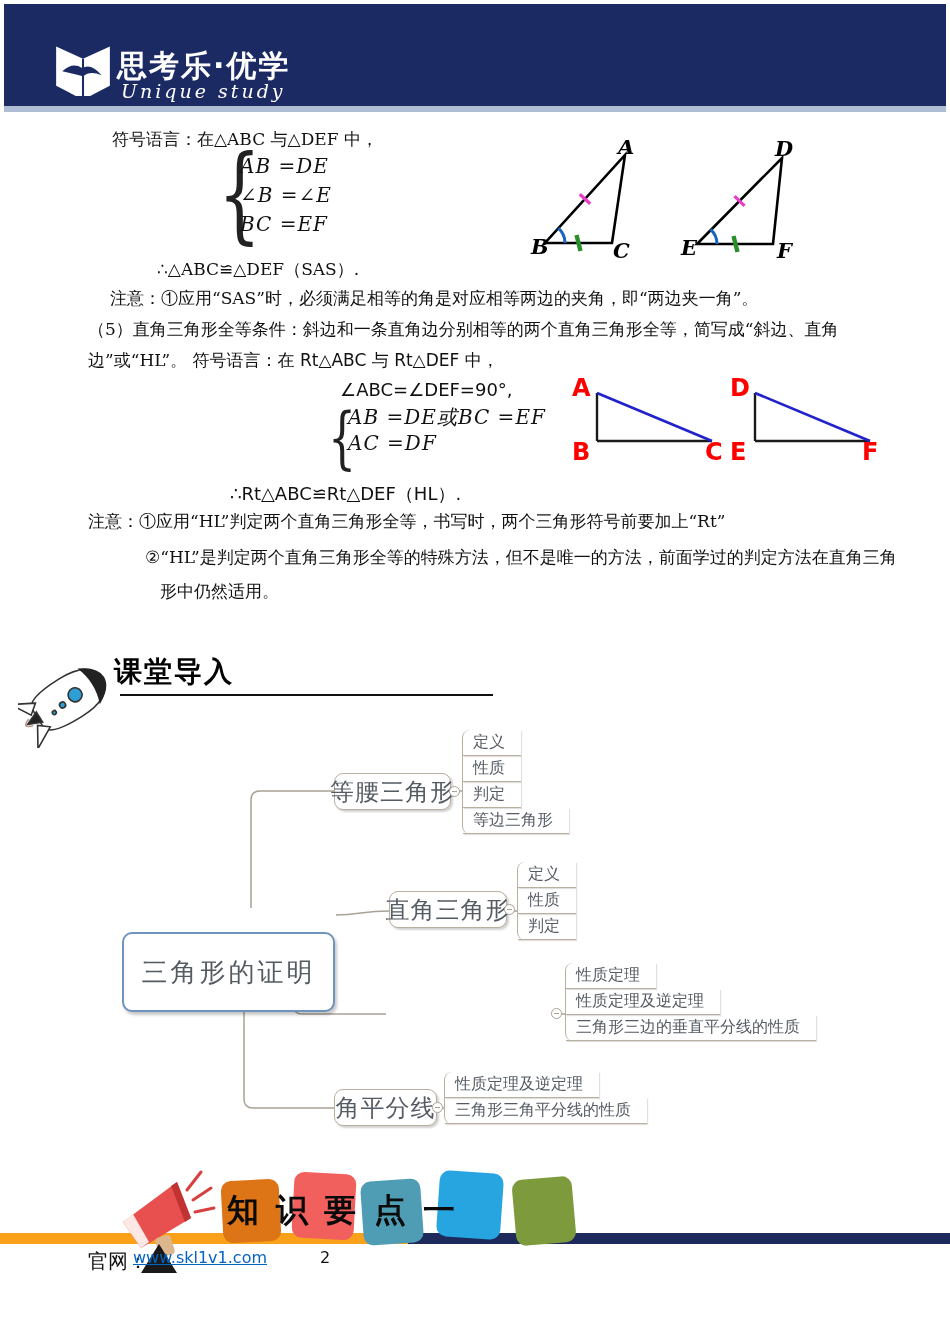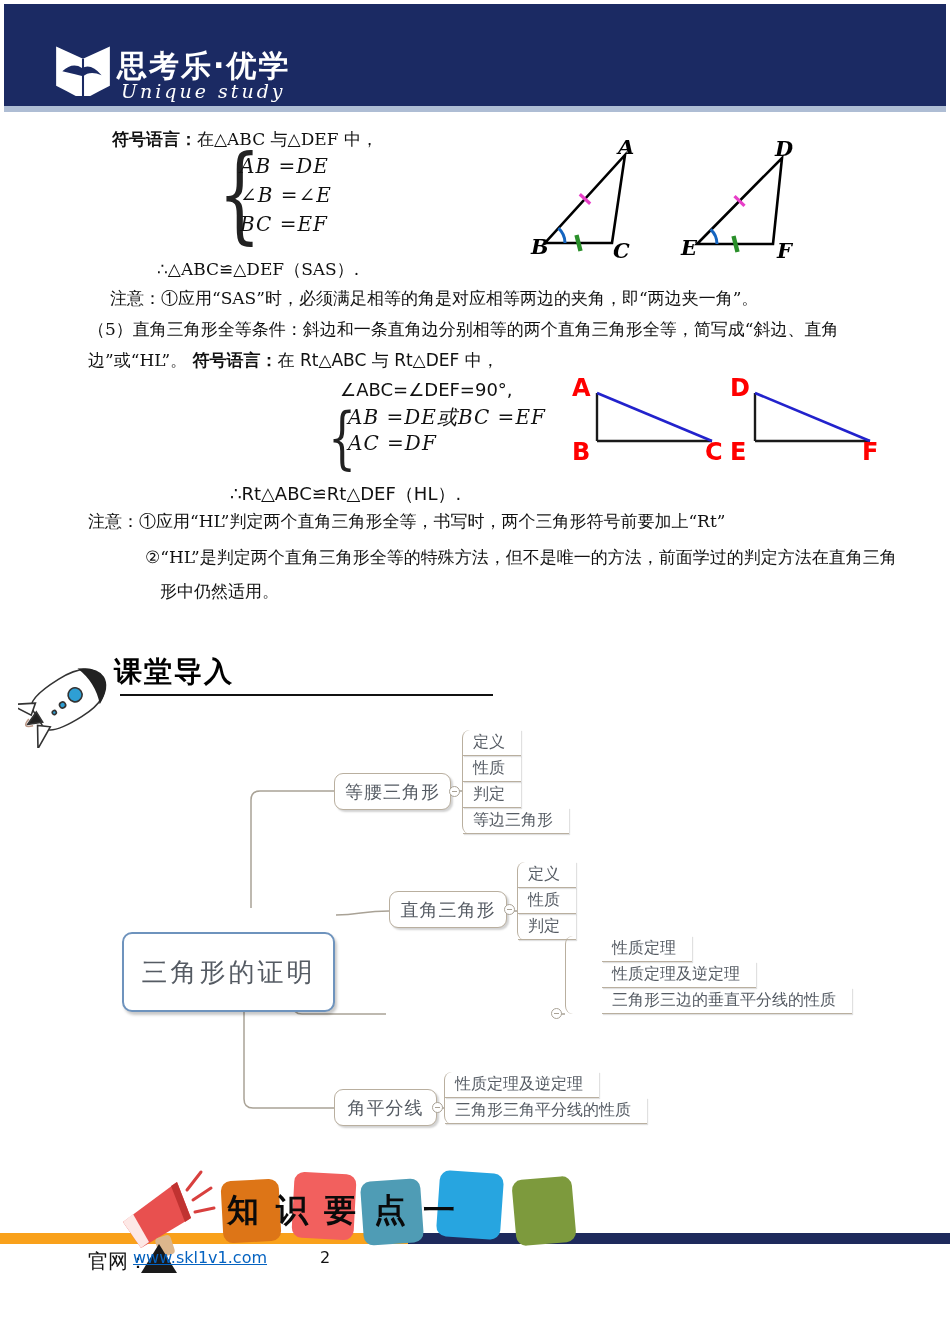--- a/index.html
+++ b/index.html
@@ -9,30 +9,30 @@
 
   
   .header{position:absolute;left:4px;top:4px;right:4px;height:102px;background:#1b2a63;}
   .header-strip{position:absolute;left:4px;top:106px;right:4px;height:6px;background:#aebdd4;}
   .brand-cn{position:absolute;left:113px;top:42px;color:#fff;font-family:"DejaVu Sans","Liberation Sans",sans-serif;font-weight:bold;font-size:30px;letter-spacing:2px;}
   .brand-en{position:absolute;left:117px;top:76px;color:#fff;font-style:italic;font-size:19px;letter-spacing:3px;font-family:"DejaVu Serif","Liberation Serif",serif;}
 
   
   .t{position:absolute;font-size:17px;white-space:nowrap;}
   .sans{font-family:"DejaVu Sans","Liberation Sans",sans-serif;}
-  .bold{font-weight:bold;}
+  .bold{font-weight:normal;}
   .math{font-style:italic;font-size:20px;letter-spacing:1px;}
   .brace{position:absolute;font-family:"DejaVu Serif",serif;font-weight:200;color:#222;transform:scaleX(.65);transform-origin:left center;}
 
   
   .leadin-title{position:absolute;left:114px;top:653px;font-family:"DejaVu Sans","Liberation Sans",sans-serif;font-weight:bold;font-size:28px;letter-spacing:2px;color:#000;}
   .leadin-line{position:absolute;left:120px;top:694px;width:373px;height:2px;background:#111;}
 
   
-  .mm-box{position:absolute;box-sizing:border-box;background:#fff;border:1.5px solid #b9af9f;border-radius:9px;box-shadow:2px 2px 2px rgba(0,0,0,.18);display:flex;align-items:center;justify-content:center;color:#555b63;font-size:18px;letter-spacing:1px;white-space:nowrap;}
+  .mm-box{position:absolute;box-sizing:border-box;background:#fff;border:1.5px solid #b9af9f;border-radius:9px;box-shadow:2px 2px 2px rgba(0,0,0,.18);display:flex;align-items:center;justify-content:center;color:#555b63;font-size:24px;letter-spacing:1px;white-space:nowrap;}
   .mm-root{border:2px solid #6e93bd;border-radius:10px;font-size:26px;letter-spacing:3px;box-shadow:2px 3px 3px rgba(0,0,0,.22);}
   .mm-stack{position:absolute;border-left:1.5px solid #b9af9f;border-radius:8px 0 0 8px;}
   .mm-stack div{display:table;box-sizing:border-box;height:26px;padding:2px 16px 0 10px;border-bottom:1.5px solid #b9af9f;color:#555b63;font-size:16px;white-space:nowrap;box-shadow:1px 1px 1px rgba(0,0,0,.12);}
   .mm-circle{position:absolute;width:11px;height:11px;box-sizing:border-box;border:1px solid #a9a296;border-radius:50%;background:#fff;}
   .mm-circle i{position:absolute;left:2px;right:2px;top:4px;border-top:1px solid #a9a296;}
 
   
   .sq{position:absolute;border-radius:10px;}
   .sq-char{position:absolute;font-family:"DejaVu Sans","Liberation Sans",sans-serif;font-weight:bold;font-size:32px;color:#0a0a0a;}
   .bar{position:absolute;height:11px;}
@@ -171,21 +171,21 @@
     <div>判定</div>
     <div>等边三角形</div>
   </div>
 
   <div class="mm-stack" style="left:517px;top:862px;">
     <div>定义</div>
     <div>性质</div>
     <div>判定</div>
   </div>
 
-  <div class="mm-stack" style="left:565px;top:936px;padding-left:36px;">
+  <div class="mm-stack" style="left:565px;top:963px;">
     <div>性质定理</div>
     <div>性质定理及逆定理</div>
     <div>三角形三边的垂直平分线的性质</div>
   </div>
 
   <div class="mm-stack" style="left:444px;top:1072px;">
     <div>性质定理及逆定理</div>
     <div>三角形三角平分线的性质</div>
   </div>
 

